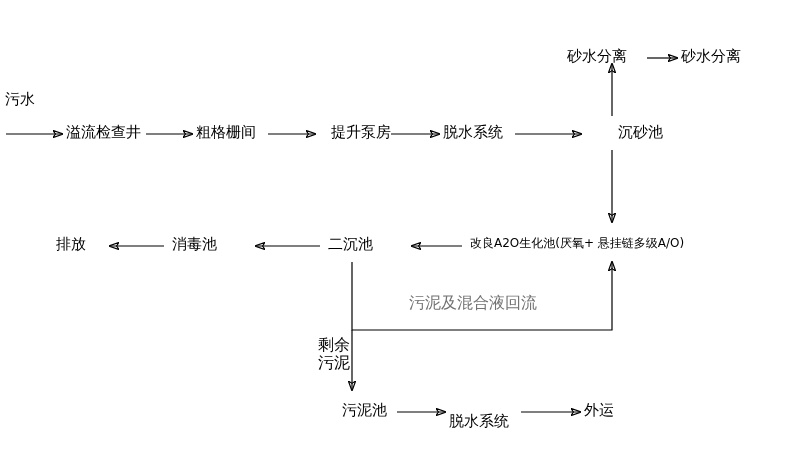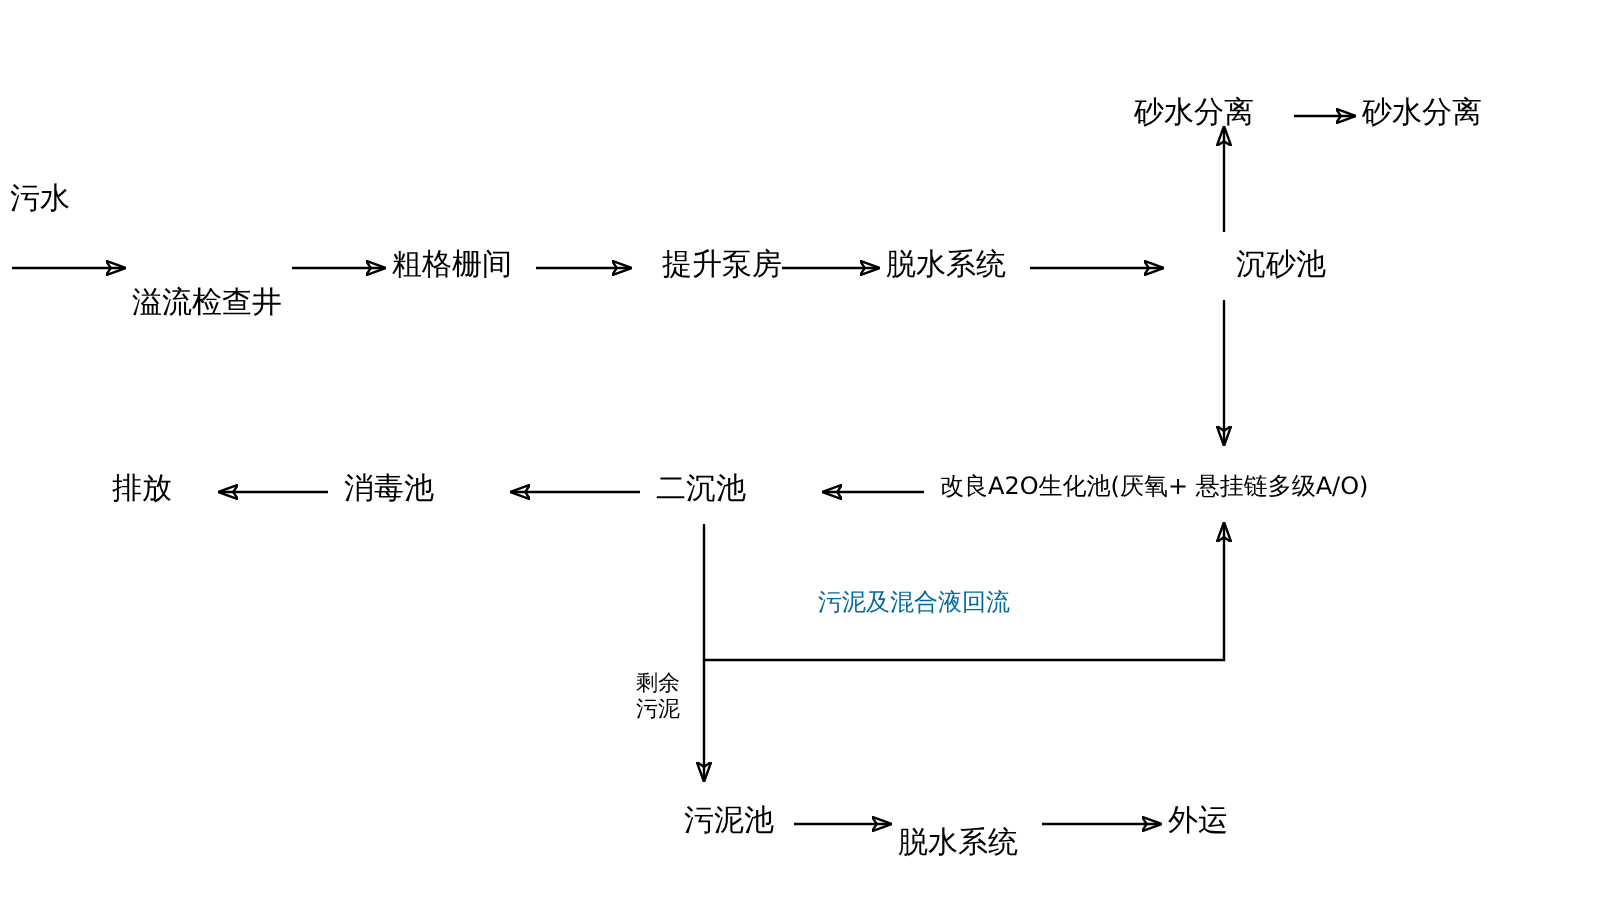--- a/index.html
+++ b/index.html
@@ -17,33 +17,33 @@
   }
   .node {
     position: absolute;
     white-space: nowrap;
     color: #000000;
     font-size: 15px;
     line-height: 1;
     font-family: "DejaVu Sans", sans-serif;
   }
   .node.small {
-    font-size: 11px;
+    font-size: 16px;
     line-height: 1.15;
     white-space: pre-line;
   }
   .node.wide {
     font-size: 12px;
     letter-spacing: 0px;
   }
   .label {
     position: absolute;
     white-space: nowrap;
-    color: #0369a1;
-    font-size: 12px;
+    color: #737373;
+    font-size: 16px;
     font-family: "DejaVu Sans", sans-serif;
   }
   svg#wires {
     position: absolute;
     left: 0;
     top: 0;
     width: 807px;
     height: 456px;
     pointer-events: none;
   }
@@ -90,21 +90,21 @@
     <polyline points="352,262 352,330 612,330 612,262" marker-end="url(#ah)"></polyline>
 
     <line x1="352" y1="330" x2="352" y2="390" marker-end="url(#ah)"></line>
 
     <line x1="397" y1="412" x2="445" y2="412" marker-end="url(#ah)"></line>
 
     <line x1="521" y1="412" x2="580" y2="412" marker-end="url(#ah)"></line>
   </svg>
 
   <div class="node" style="left:5px;  top:92px;">污水</div>
-  <div class="node" style="left:66px; top:125px;margin-top:19px;">溢流检查井</div>
+  <div class="node" style="left:66px; top:125px;">溢流检查井</div>
   <div class="node" style="left:196px;top:125px;">粗格栅间</div>
   <div class="node" style="left:319px;top:125px;margin-left:12px;">提升泵房</div>
   <div class="node" style="left:443px;top:125px;">脱水系统</div>
   <div class="node" style="left:618px;top:125px;">沉砂池</div>
 
   <div class="node" style="left:567px;top:49px;">砂水分离</div>
   <div class="node" style="left:681px;top:49px;">砂水分离</div>
 
   <div class="node wide" style="left:470px;top:237px;">改良A2O生化池(厌氧+ 悬挂链多级A/O)</div>
   <div class="node" style="left:328px;top:237px;">二沉池</div>

